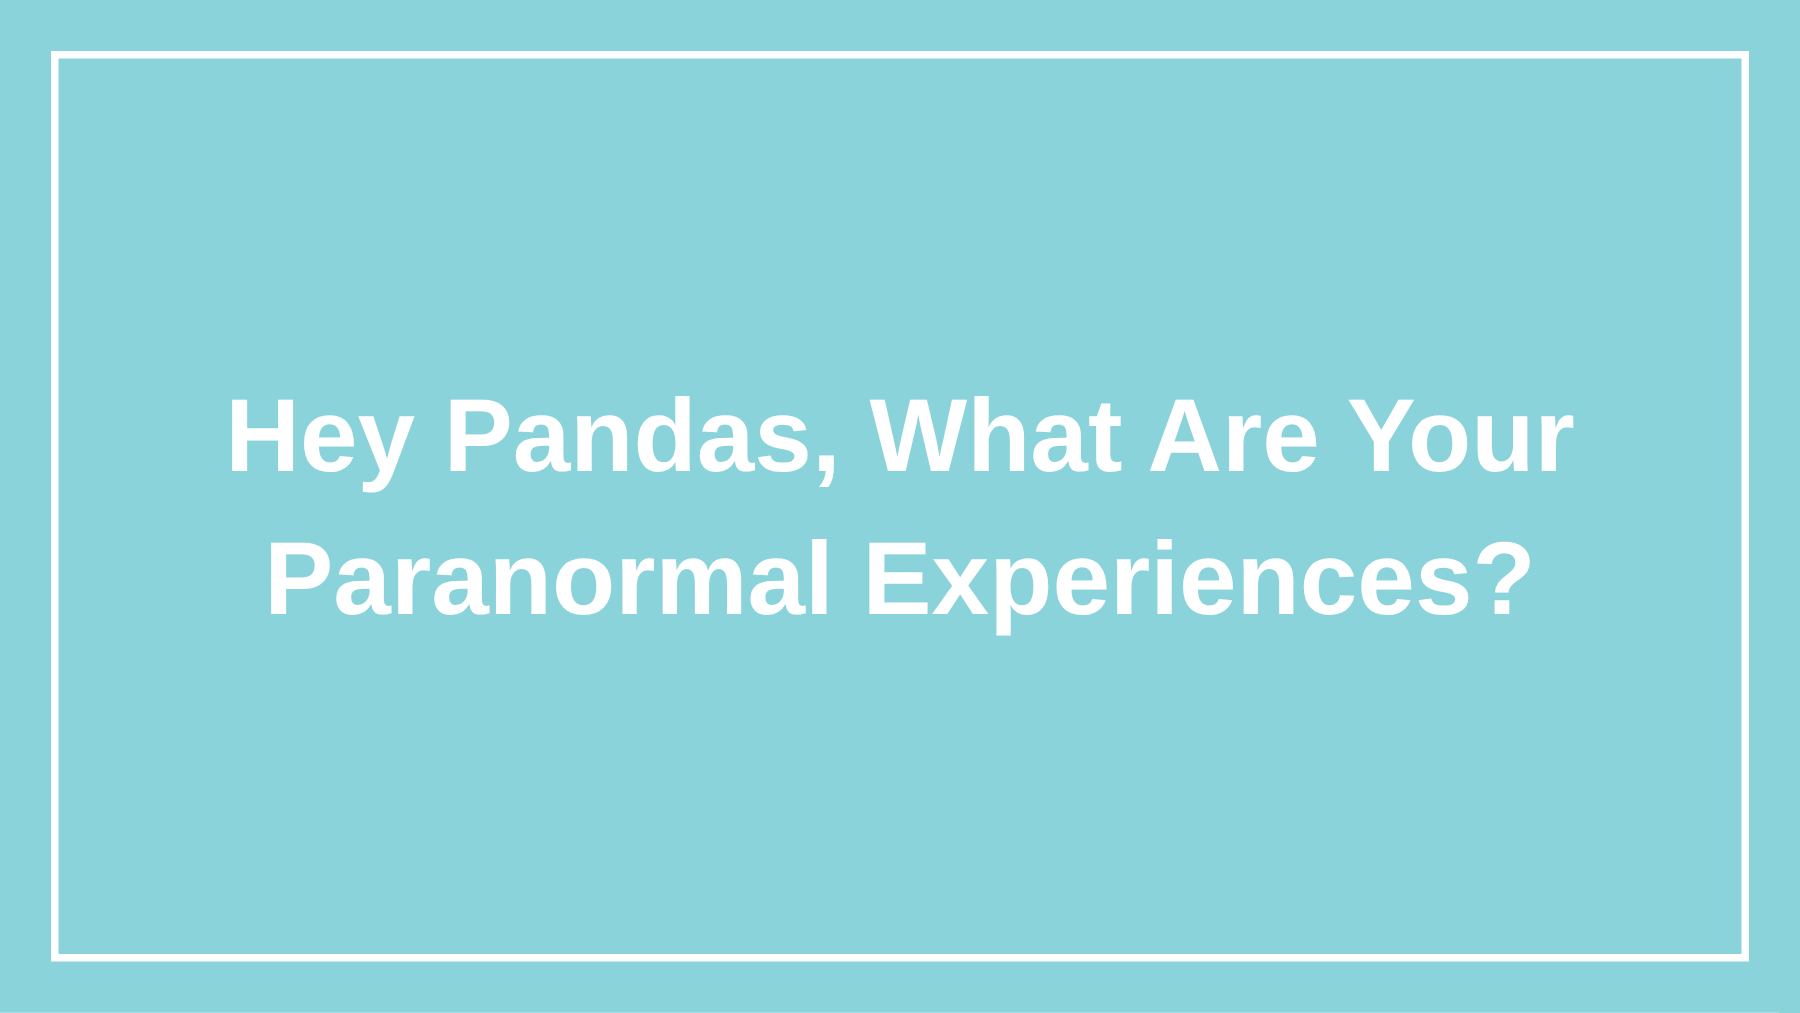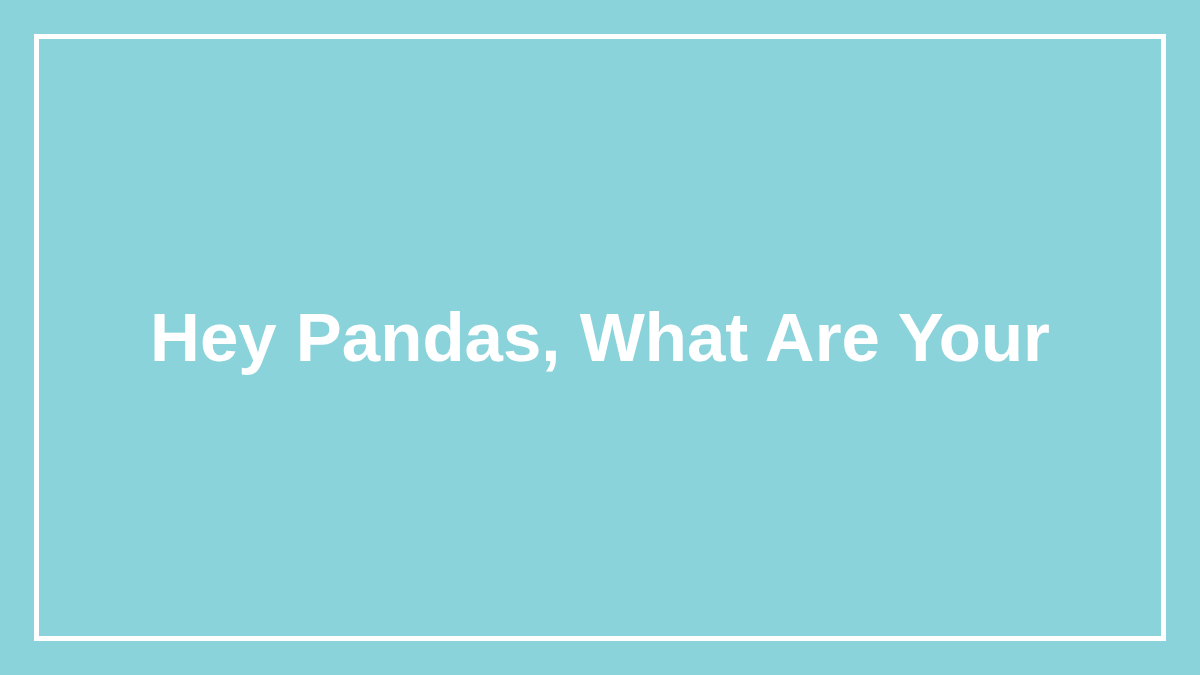--- a/index.html
+++ b/index.html
@@ -63,15 +63,16 @@
 </style>
 </head>
 <body>
 
 <div class="poster">
 
   <div class="poster-frame"></div>
 
   <div class="headline-block">
     <span class="headline-line">Hey Pandas, What Are Your</span>
+    <span class="headline-line">Paranormal Experiences?</span>
   </div>
 
 </div>
 
 </body></html>

